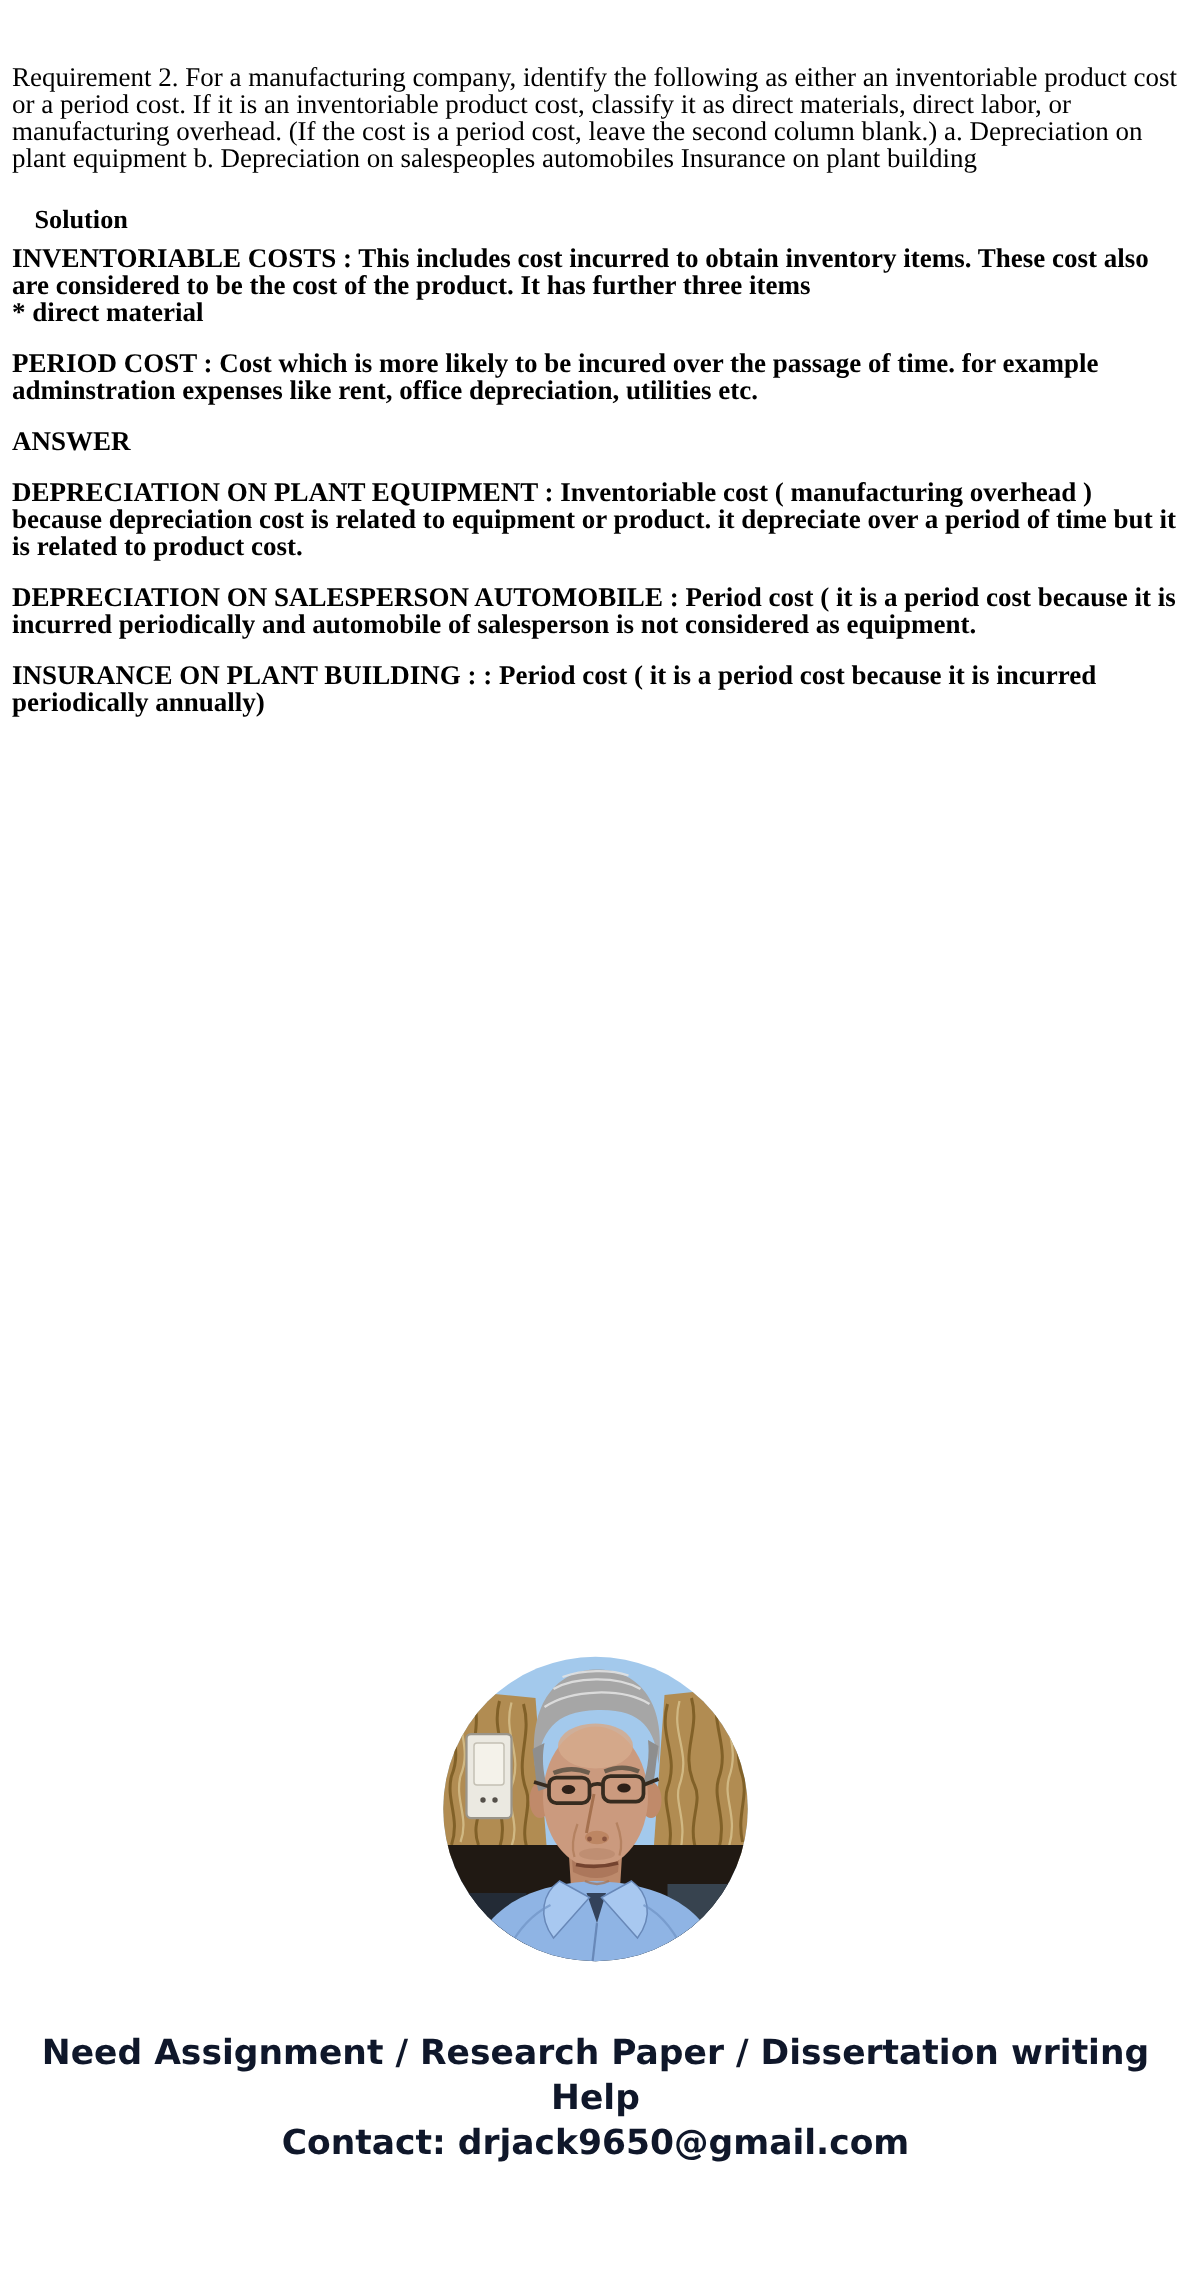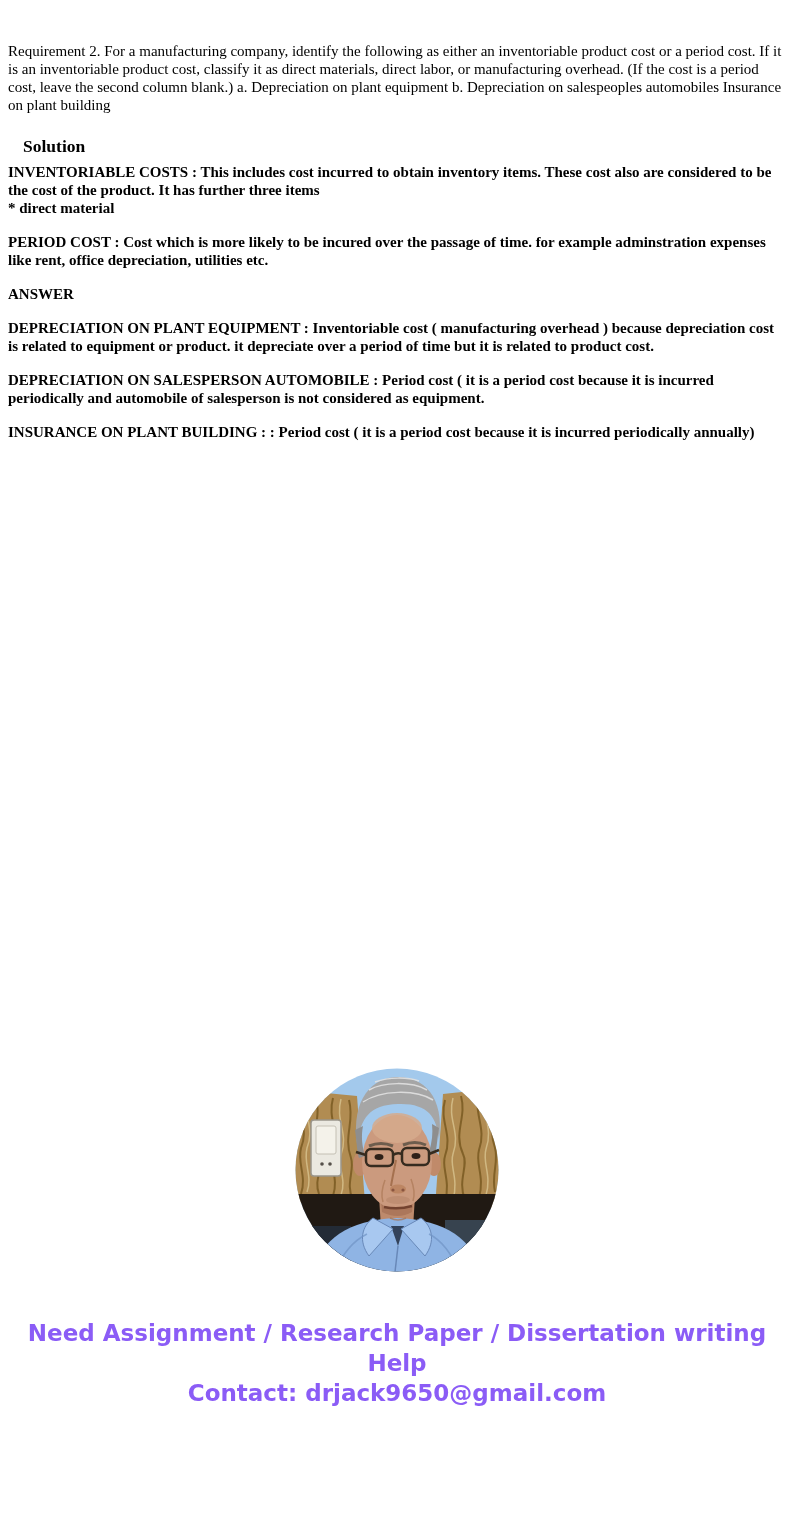--- a/index.html
+++ b/index.html
@@ -4,21 +4,21 @@
 <style>
   html, body { margin: 0; padding: 0; background: #ffffff; }
   body {
     width: 794px;
     min-height: 1523px;
     color: #000000;
     font-family: "Liberation Serif", serif;
   }
   .doc { padding: 0 8px; }
   p { margin: 0; }
-  .body-text { font-size: 15px; line-height: 18px; }
+  .body-text { font-size: 18px; line-height: 18px; }
   .bold { font-weight: bold; }
   .requirement { margin-top: 42px; }
   .solution-heading {
     font-size: 17.5px;
     line-height: 22px;
     font-weight: bold;
     margin: 21px 0 0 15px;
   }
   .mt18 { margin-top: 6px; }
   .mt16 { margin-top: 16px; }
@@ -29,21 +29,21 @@
     margin: 627px auto 0 auto;
   }
   .footer {
     max-width: 774px;
     margin: 46px auto 0 auto;
     text-align: center;
     font-family: "DejaVu Sans", sans-serif;
     font-weight: bold;
     font-size: 23px;
     line-height: 30px;
-    color: #8b5cf6;
+    color: #0f172a;
   }
 </style>
 </head>
 <body>
 
 <div class="doc">
 
   <p class="body-text requirement">Requirement 2. For a manufacturing company, identify the following as either an inventoriable product cost or a period cost. If it is an inventoriable product cost, classify it as direct materials, direct labor, or manufacturing overhead. (If the cost is a period cost, leave the second column blank.) a. Depreciation on plant equipment b. Depreciation on salespeoples automobiles Insurance on plant building</p>
 
   <div class="solution-heading">Solution</div>

